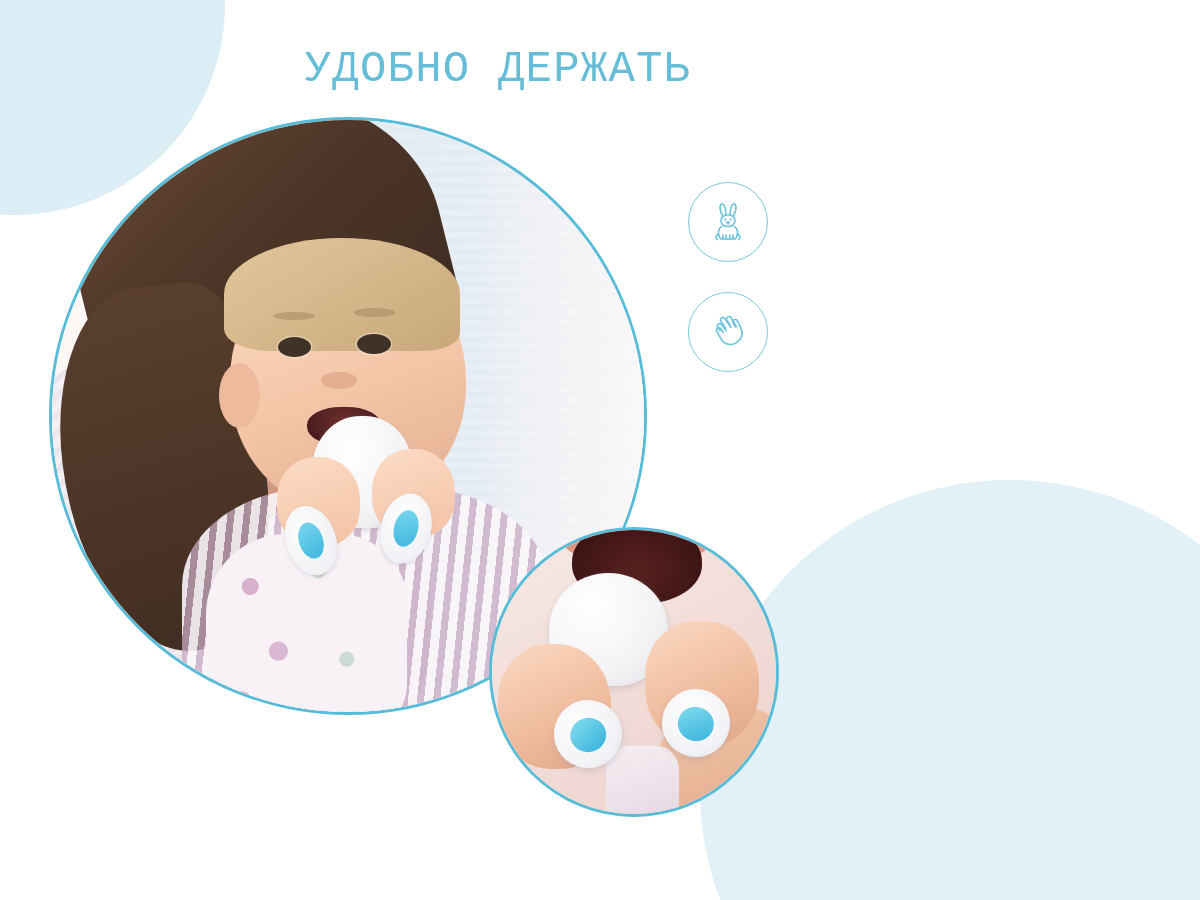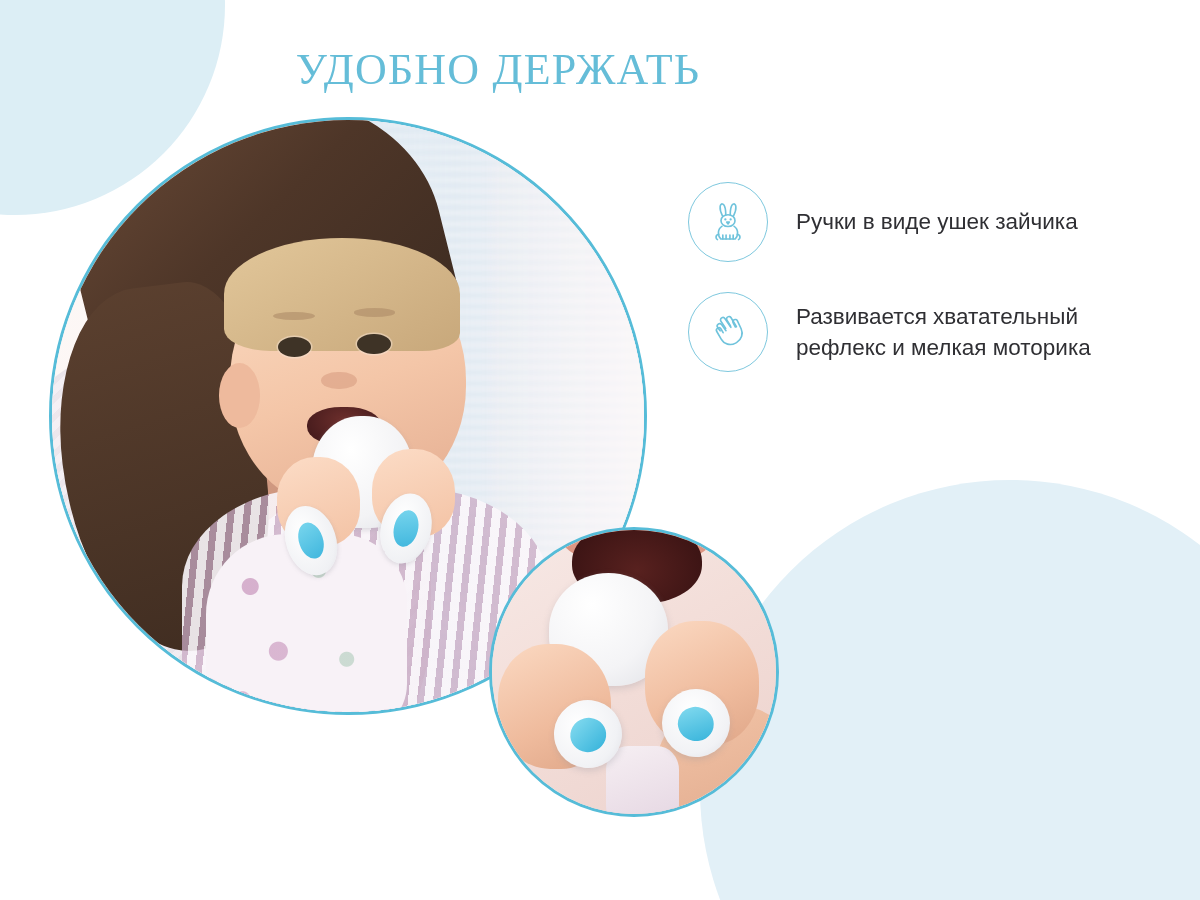--- a/index.html
+++ b/index.html
@@ -48,21 +48,21 @@
   .page-title {
     position: absolute;
     left: 0;
     top: 44px;
     width: 996px;
     text-align: center;
     font-size: 44px;
     letter-spacing: 1.2px;
     font-weight: 400;
     color: #65bdd8;
-    font-family: Liberation Serif, serif;
+    font-family: Liberation Mono, monospace;
     white-space: nowrap;
   }
 
   
   .photo-main {
     position: absolute;
     left: 49px;
     top: 117px;
     width: 598px;
     height: 598px;
@@ -522,30 +522,28 @@
           <path d="M18.2 17.5c-1.3-2.6-2.7-6.6-2.4-9.6 0.2-2 1.3-3 2.5-2.7 1.4 0.3 2.3 2.3 2.8 4.6 0.4 1.9 0.6 4.5 0.6 6.6"></path>
           <path d="M29.8 17.5c1.3-2.6 2.7-6.6 2.4-9.6-0.2-2-1.3-3-2.5-2.7-1.4 0.3-2.3 2.3-2.8 4.6-0.4 1.9-0.6 4.5-0.6 6.6"></path>
           <path d="M24 16.4c-4.2 0-7.3 2.7-7.3 6.2 0 3.5 3.1 6.1 7.3 6.1s7.3-2.6 7.3-6.1c0-3.5-3.1-6.2-7.3-6.2z"></path>
           <path d="M21.2 21.3h0.1M26.7 21.3h0.1" stroke-width="2.3"></path>
           <path d="M22.6 24.1h2.8L24 26z"></path>
           <path d="M17.6 28.6c-2.2 1.4-3.6 4-3.6 7 0 2.6 1 4.8 2.6 6.2h14.8c1.6-1.4 2.6-3.6 2.6-6.2 0-3-1.4-5.6-3.6-7"></path>
           <path d="M18.6 41.8v-4.2M22 41.8v-4.2M26 41.8v-4.2M29.4 41.8v-4.2"></path>
           <path d="M14.3 36.8c-1.6 0.3-2.8 1.6-2.8 3.1 0 1.1 0.6 2 1.5 2.5M33.7 36.8c1.6 0.3 2.8 1.6 2.8 3.1 0 1.1-0.6 2-1.5 2.5"></path>
         </svg>
       </div>
-      <div class="feature-text">Ручки в виде ушек зайчика</div>
     </div>
 
 
     <div class="feature-row">
       <div class="feature-icon">
         <svg width="46" height="46" viewBox="0 0 48 48" fill="none" stroke="#6fc3dc" stroke-width="1.7" stroke-linecap="round" stroke-linejoin="round">
           <path d="M15.8 22.8l-2.6-3.6c-0.8-1.2-0.5-2.7 0.6-3.5 1.1-0.8 2.7-0.5 3.5 0.6l4.6 6.3"></path>
           <path d="M21.6 20.3l-5-7.5c-0.8-1.2-0.4-2.8 0.8-3.5 1.2-0.7 2.7-0.4 3.5 0.8l6.1 9"></path>
           <path d="M26.6 17.7l-3.7-6.1c-0.7-1.2-0.3-2.8 0.9-3.4 1.2-0.7 2.7-0.3 3.4 0.9l5.6 9.4"></path>
           <path d="M31.7 18.8l-2.3-4.3c-0.7-1.2-0.2-2.7 1-3.3 1.2-0.6 2.7-0.2 3.3 1l4 8.4c2.4 5.1 0.5 11.3-4.5 14.2l-1.3 0.8c-5.3 3-12 1.2-15-4.1l-4.6-8c-0.7-1.2-0.3-2.8 0.9-3.5 1.2-0.7 2.8-0.3 3.5 0.9l2.2 3.8"></path>
         </svg>
       </div>
-      <div class="feature-text">Развивается хватательный<br>рефлекс и мелкая моторика</div>
     </div>
 
   </div>
 </div>
 
 </body></html>

